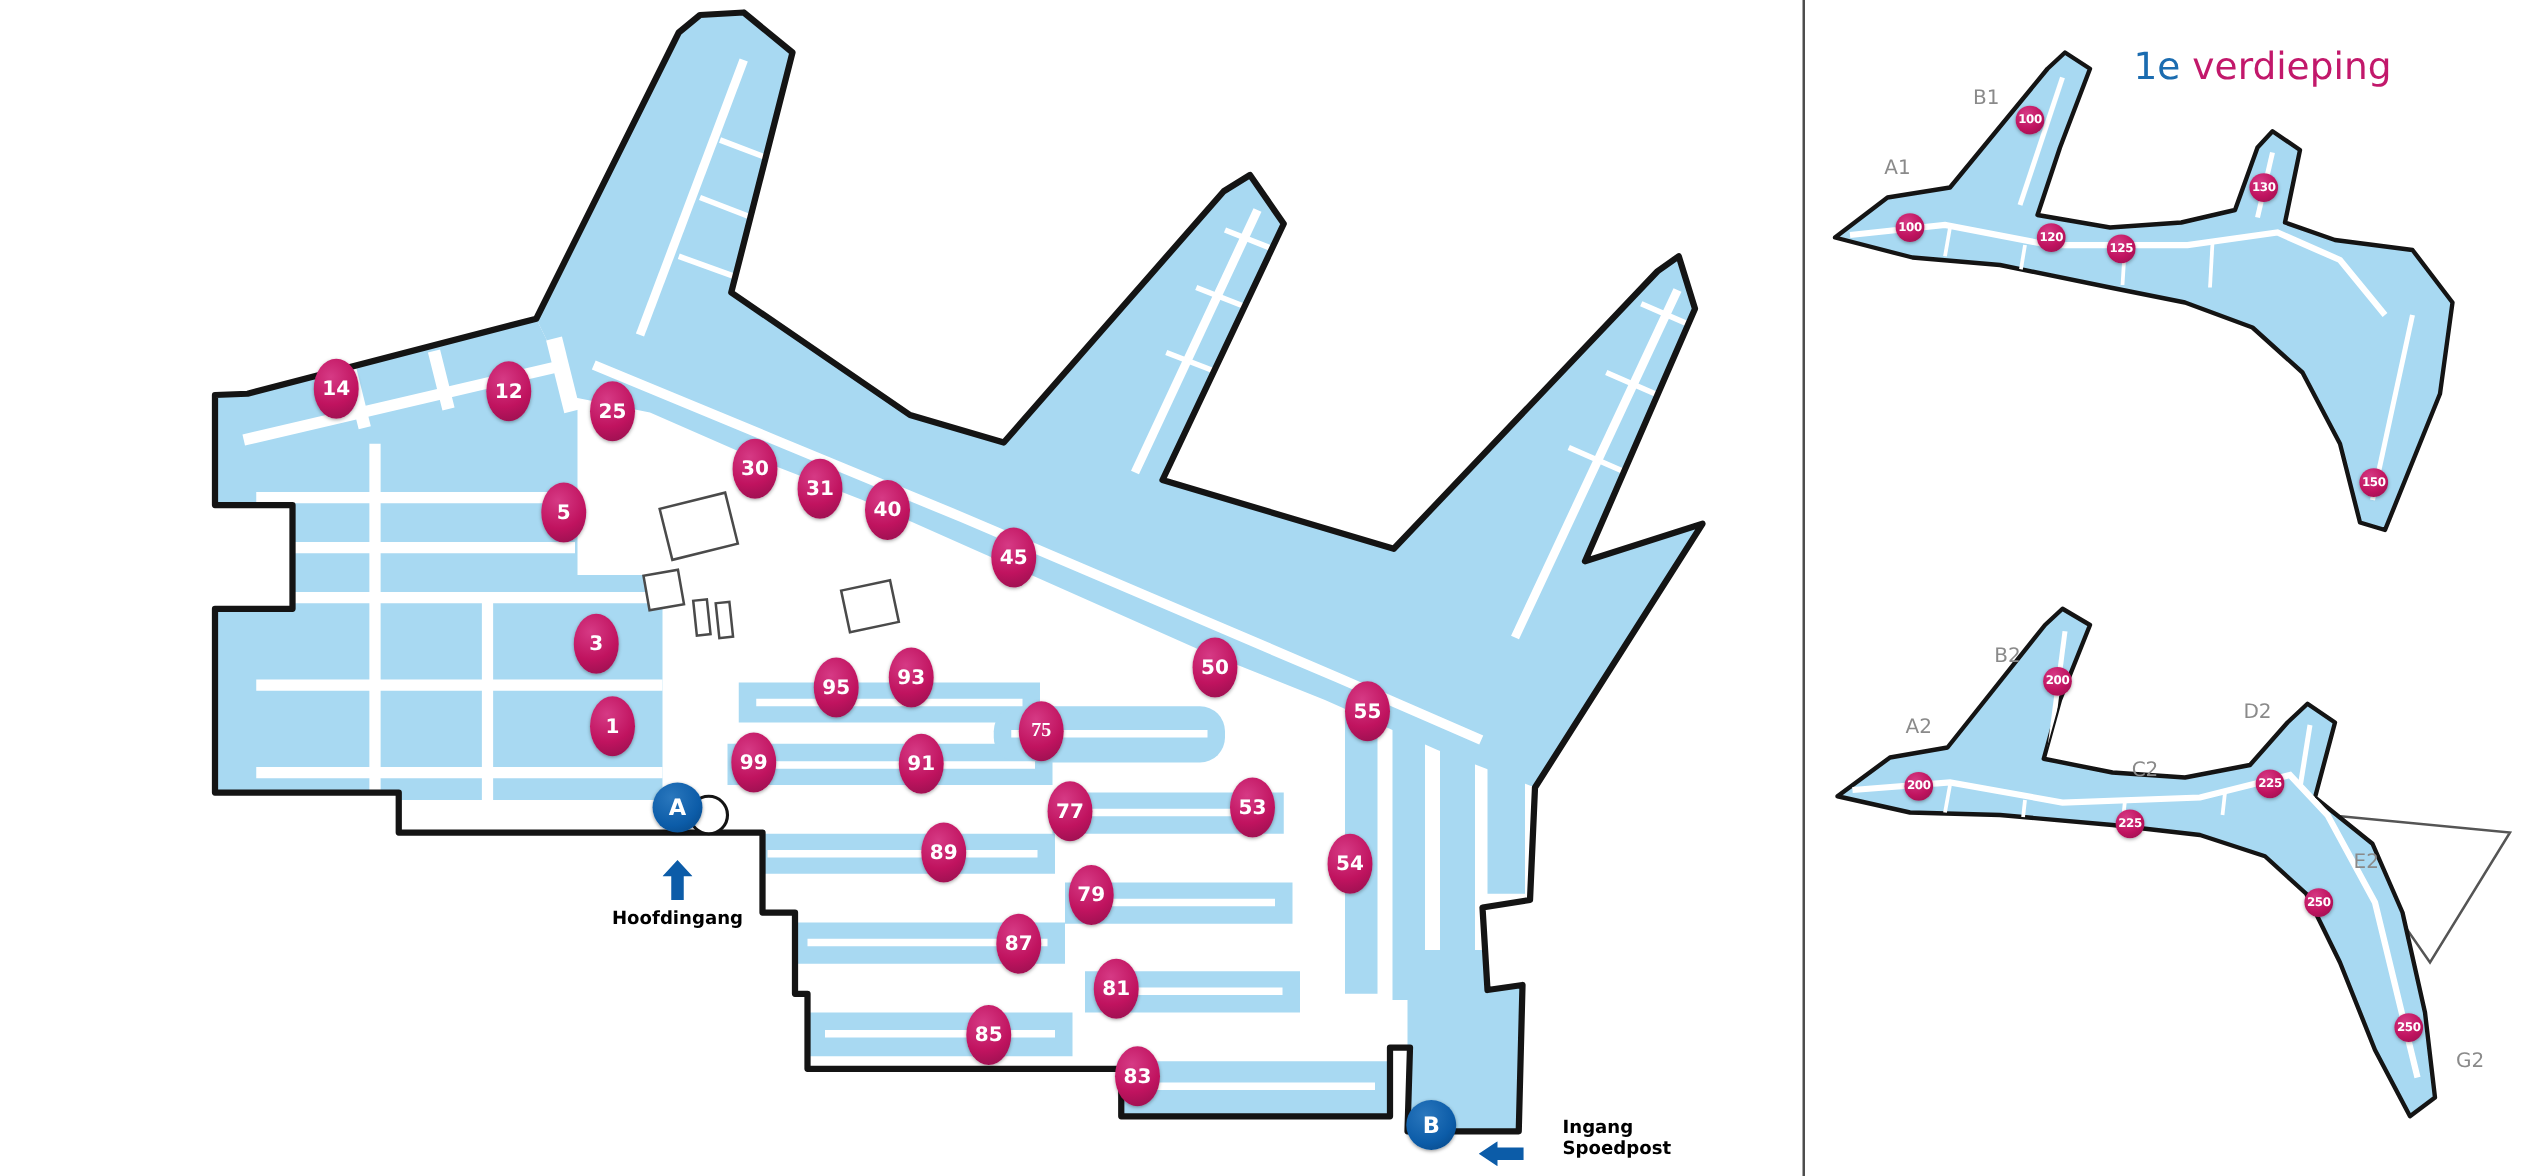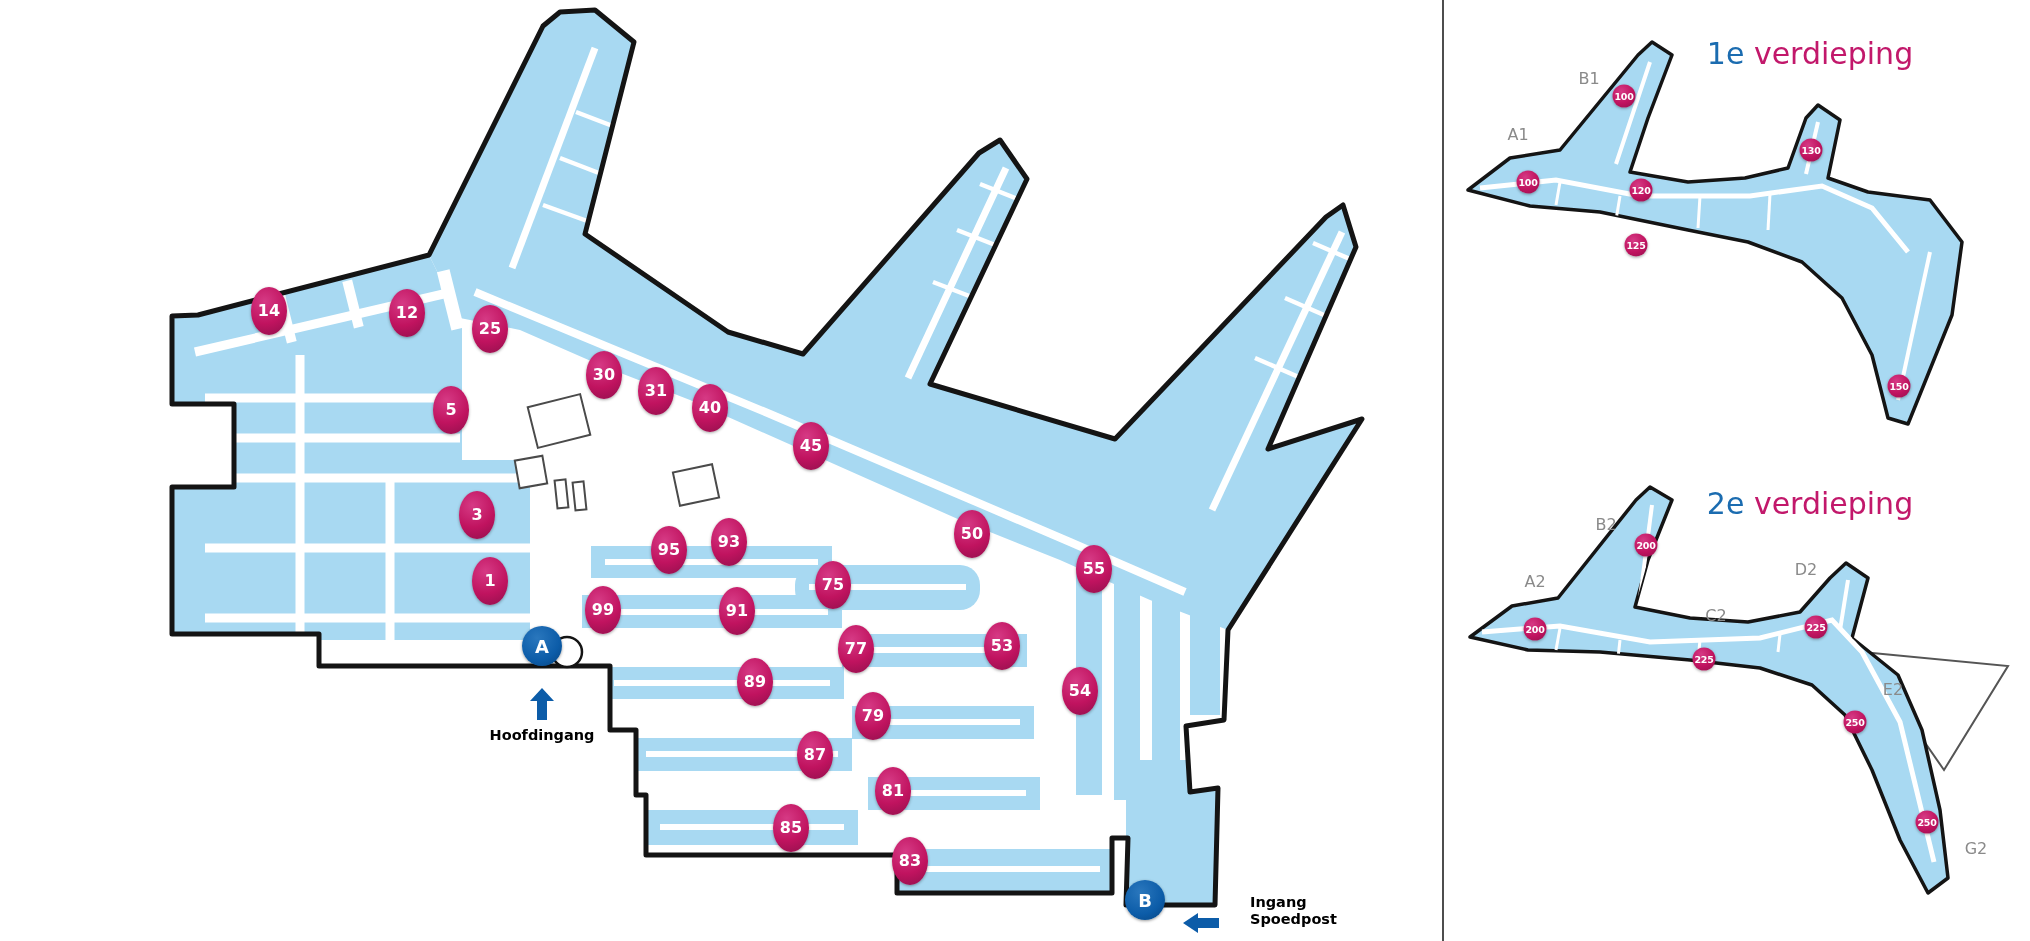--- a/index.html
+++ b/index.html
@@ -165,21 +165,20 @@
       <line class="wl" stroke-width="3" x1="1560" y1="628" x2="1556" y2="650"></line>
       <line class="wl" stroke-width="3" x1="1620" y1="640" x2="1618" y2="658"></line>
       <line class="wl" stroke-width="3" x1="1700" y1="640" x2="1698" y2="660"></line>
       <line class="wl" stroke-width="3" x1="1780" y1="634" x2="1778" y2="652"></line>
     </g>
   </svg>
 
 
   <div class="floor-title" id="floor1-title"><span class="blue">1e</span> <span class="magenta">verdieping</span></div>
 
-  <div class="floor-title" id="floor2-title"><span class="blue">2e</span> <span class="magenta">verdieping</span></div>
 
   <div class="entrance-circle" style="left:542px;top:646px;">A</div>
   <svg class="arrow" style="left:530px;top:688px;" width="24" height="32" viewBox="0 0 24 32">
     <polygon points="12,0 24,13 17,13 17,32 7,32 7,13 0,13" fill="var(--entrance-blue,#0c5ca8)"></polygon>
   </svg>
   <div class="caption" style="left:542px;top:727px;transform:translateX(-50%);">Hoofdingang</div>
 
   <div class="entrance-circle" style="left:1145px;top:900px;">B</div>
   <svg class="arrow" style="left:1183px;top:913px;" width="36" height="20" viewBox="0 0 36 20">
     <polygon points="0,10 15,0 15,5 36,5 36,15 15,15 15,20" fill="var(--entrance-blue,#0c5ca8)"></polygon>
@@ -194,38 +193,38 @@
     <div class="badge large" style="left: 490px; top: 329px;">25</div>
     <div class="badge large" style="left: 451px; top: 410px;">5</div>
     <div class="badge large" style="left: 604px; top: 375px;">30</div>
     <div class="badge large" style="left: 656px; top: 391px;">31</div>
     <div class="badge large" style="left: 710px; top: 408px;">40</div>
     <div class="badge large" style="left: 811px; top: 446px;">45</div>
     <div class="badge large" style="left: 477px; top: 515px;">3</div>
     <div class="badge large" style="left: 490px; top: 581px;">1</div>
     <div class="badge large" style="left: 669px; top: 550px;">95</div>
     <div class="badge large" style="left: 729px; top: 542px;">93</div>
-    <div class="badge large" style="left: 833px; top: 585px;">75</div>
+    <div class="badge large" style="left: 833px; top: 585px; font-family: Liberation Serif, serif;">75</div>
     <div class="badge large" style="left: 603px; top: 610px;">99</div>
     <div class="badge large" style="left: 737px; top: 611px;">91</div>
     <div class="badge large" style="left: 972px; top: 534px;">50</div>
     <div class="badge large" style="left: 1094px; top: 569px;">55</div>
     <div class="badge large" style="left: 856px; top: 649px;">77</div>
     <div class="badge large" style="left: 1002px; top: 646px;">53</div>
     <div class="badge large" style="left: 1080px; top: 691px;">54</div>
     <div class="badge large" style="left: 755px; top: 682px;">89</div>
     <div class="badge large" style="left: 873px; top: 716px;">79</div>
     <div class="badge large" style="left: 804px; top: 755px; margin-left: 11px;">87</div>
     <div class="badge large" style="left: 893px; top: 791px;">81</div>
     <div class="badge large" style="left: 791px; top: 828px;">85</div>
     <div class="badge large" style="left: 910px; top: 861px;">83</div>
     <div class="badge small" style="left: 1624px; top: 96px;">100</div>
     <div class="badge small" style="left: 1528px; top: 182px;">100</div>
     <div class="badge small" style="left: 1641px; top: 190px;">120</div>
-    <div class="badge small" style="left: 1636px; top: 199px; margin-top: 46px;">125</div>
+    <div class="badge small" style="left: 1697px; top: 199px;">125</div>
     <div class="badge small" style="left: 1811px; top: 150px;">130</div>
     <div class="badge small" style="left: 1899px; top: 386px;">150</div>
     <div class="badge small" style="left: 1646px; top: 545px;">200</div>
     <div class="badge small" style="left: 1535px; top: 629px;">200</div>
     <div class="badge small" style="left: 1704px; top: 659px;">225</div>
     <div class="badge small" style="left: 1816px; top: 627px;">225</div>
     <div class="badge small" style="left: 1855px; top: 722px;">250</div>
     <div class="badge small" style="left: 1927px; top: 822px;">250</div>
     <div class="area-label" style="left: 1518px; top: 134px;">A1</div>
     <div class="area-label" style="left: 1589px; top: 78px;">B1</div>

